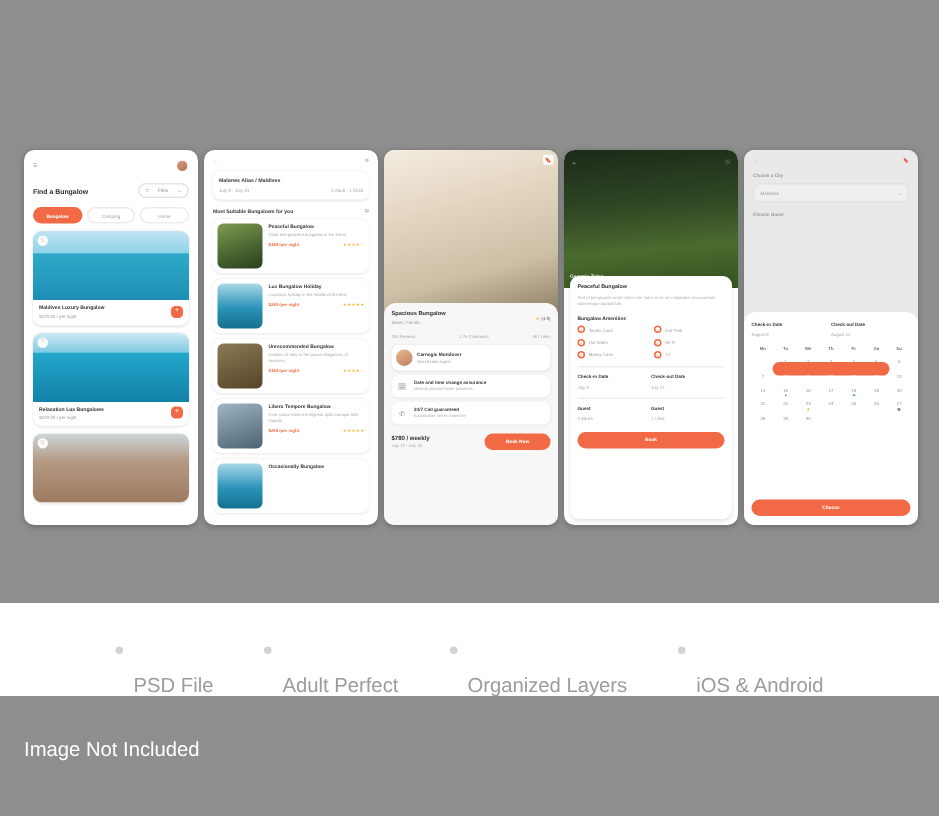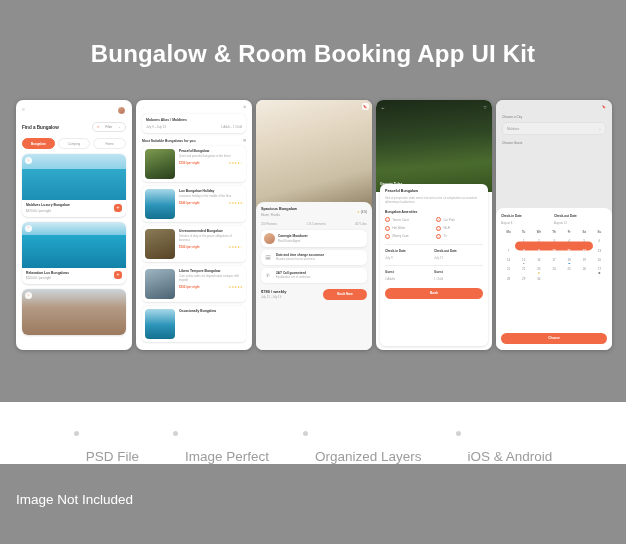--- a/index.html
+++ b/index.html
@@ -272,21 +272,20 @@
   .footer-note {
     position: absolute; left: 16px; top: 492px; width: 626px;
     text-align: left; color: #ffffff; font-size: 13.5px;
   }
 </style>
 </head>
 <body>
 
 <div class="page">
 
-  <div class="hero-title">Bungalow &amp; Room Booking App UI Kit</div>
 
   <div class="phones">
 
     <div class="phone">
       <div class="pad">
         <div class="row between">
           <span class="ico">☰</span>
           <span class="avatar"></span>
         </div>
         <div class="row between" style="margin-top:7px;">
@@ -627,21 +626,21 @@
 
   </div>
 
   <div class="band">
     <div class="feat-item">
       <span class="feat-dot"></span>
       <span class="feat-label">PSD File</span>
     </div>
     <div class="feat-item">
       <span class="feat-dot"></span>
-      <span class="feat-label">Image Perfect</span>
+      <span class="feat-label">Adult Perfect</span>
     </div>
     <div class="feat-item">
       <span class="feat-dot"></span>
       <span class="feat-label">Organized Layers</span>
     </div>
     <div class="feat-item">
       <span class="feat-dot"></span>
       <span class="feat-label">iOS &amp; Android</span>
     </div>
   </div>

